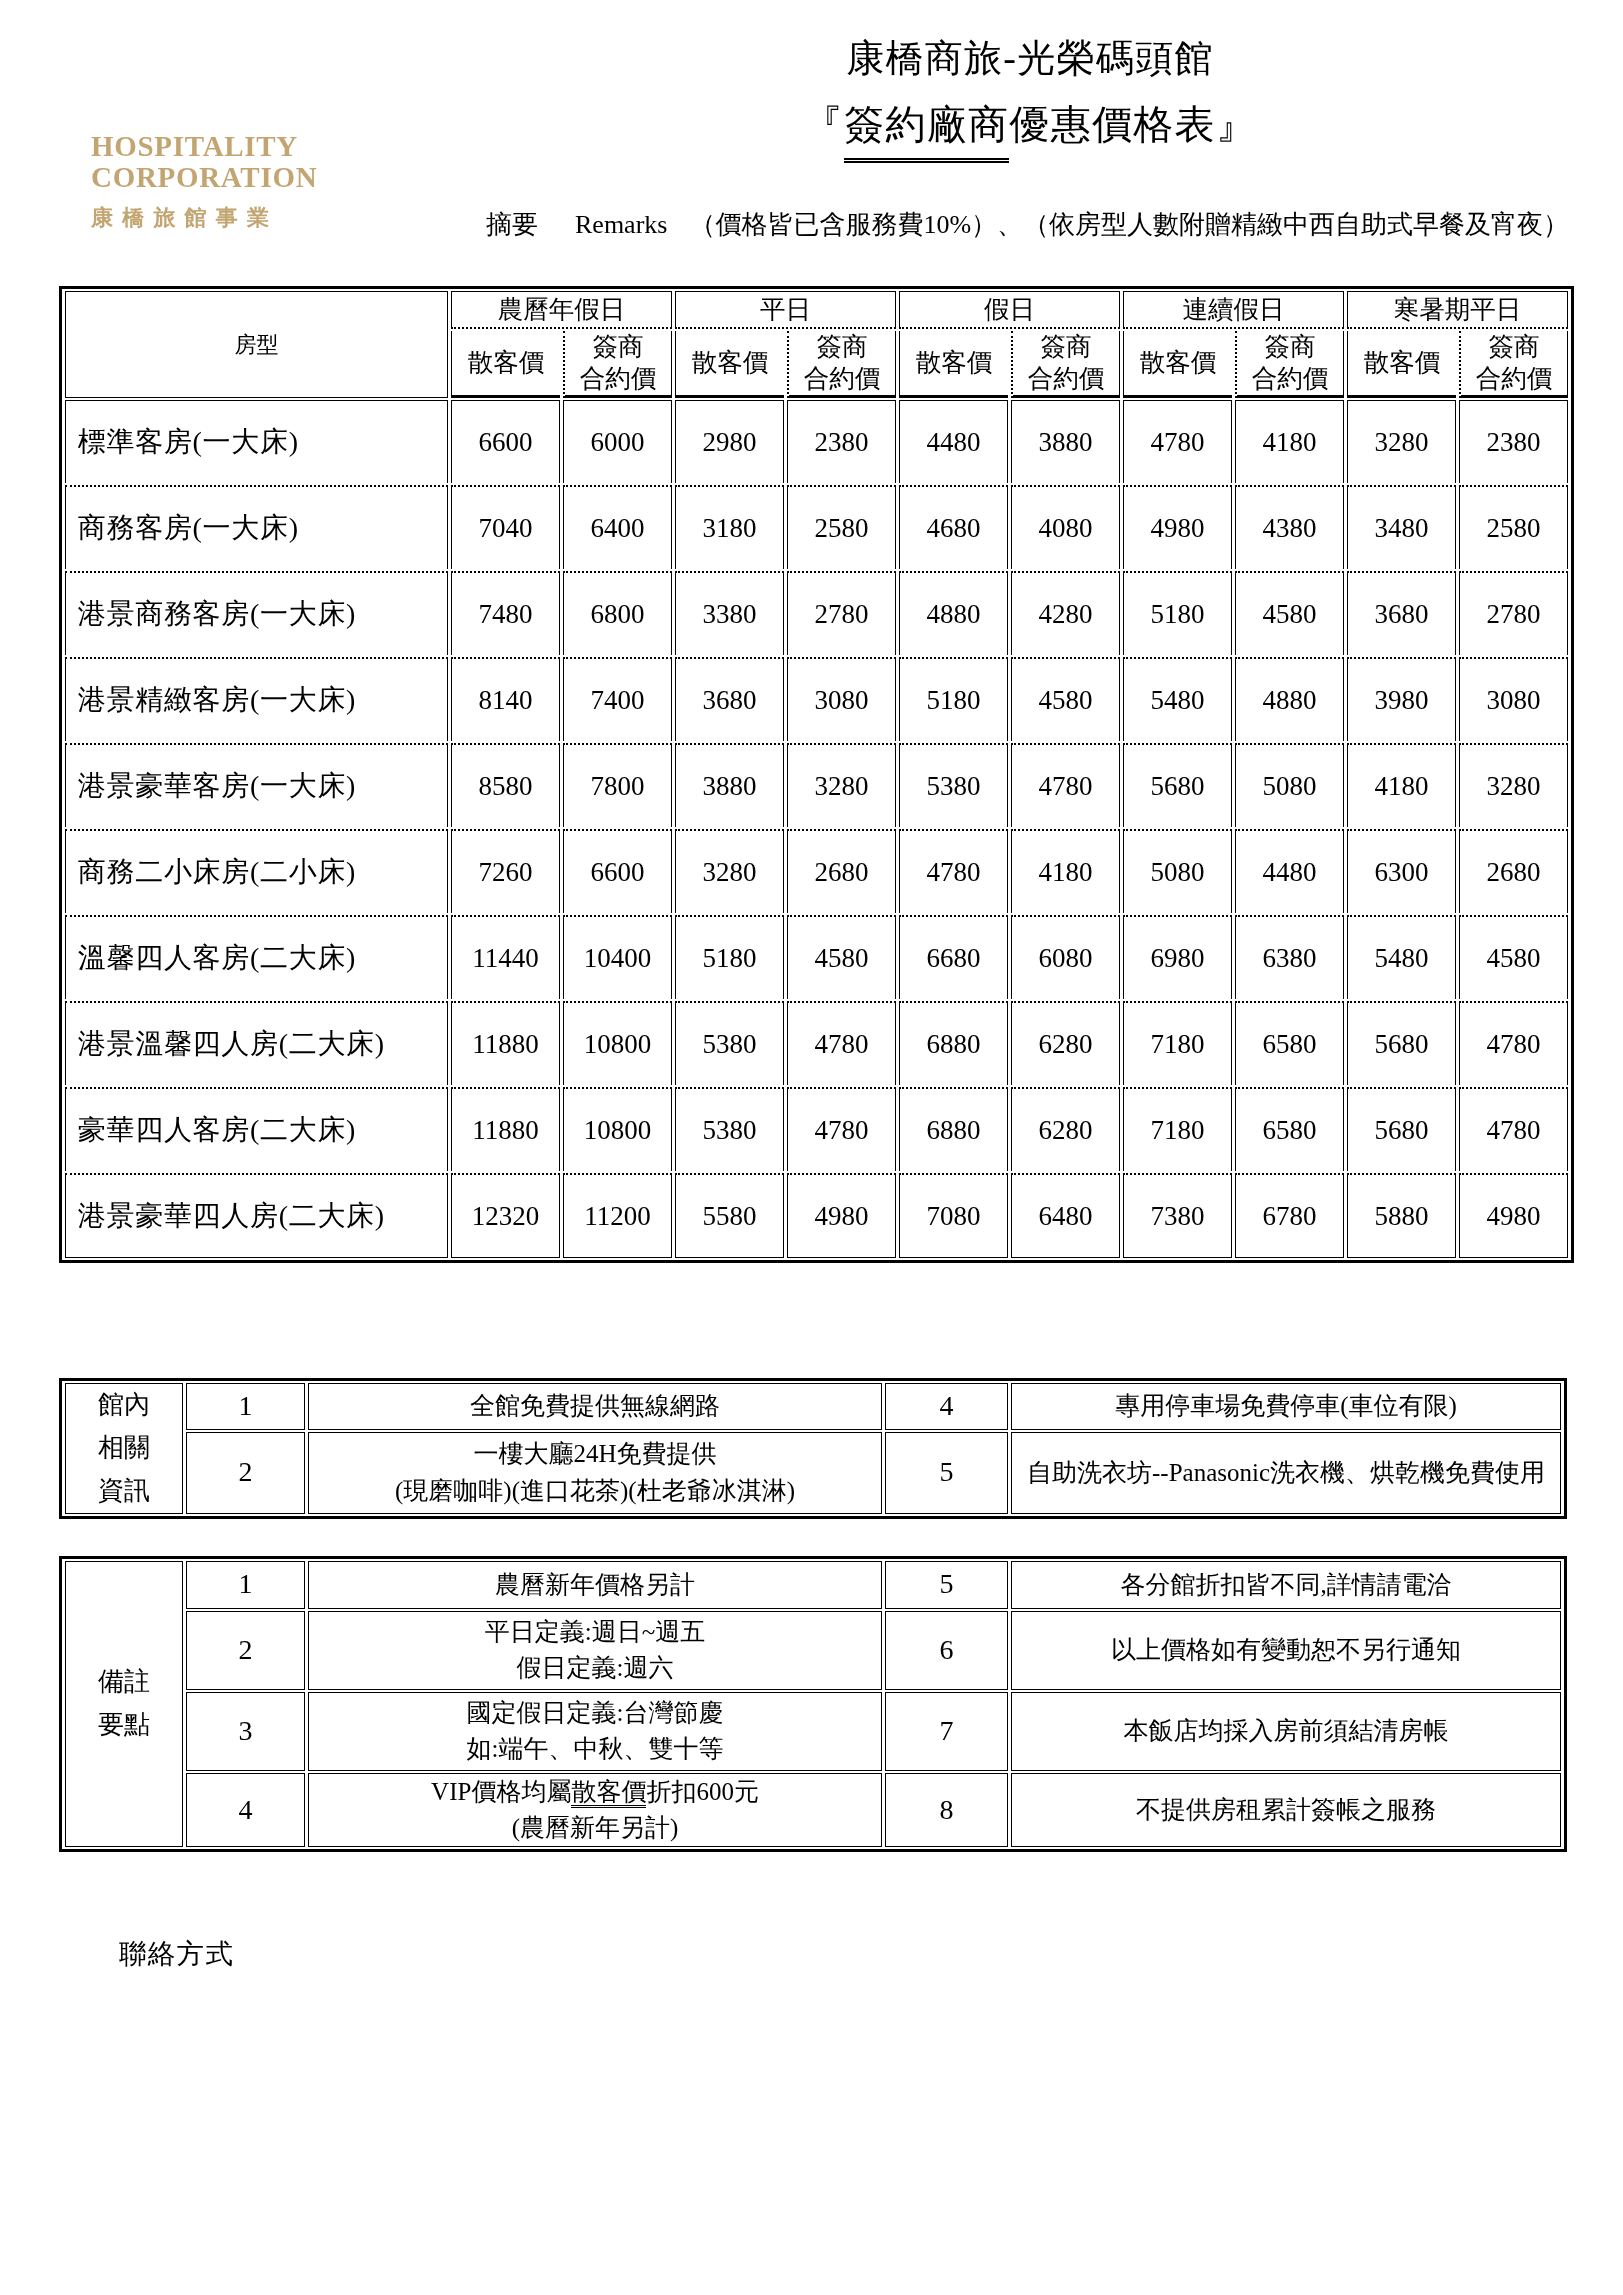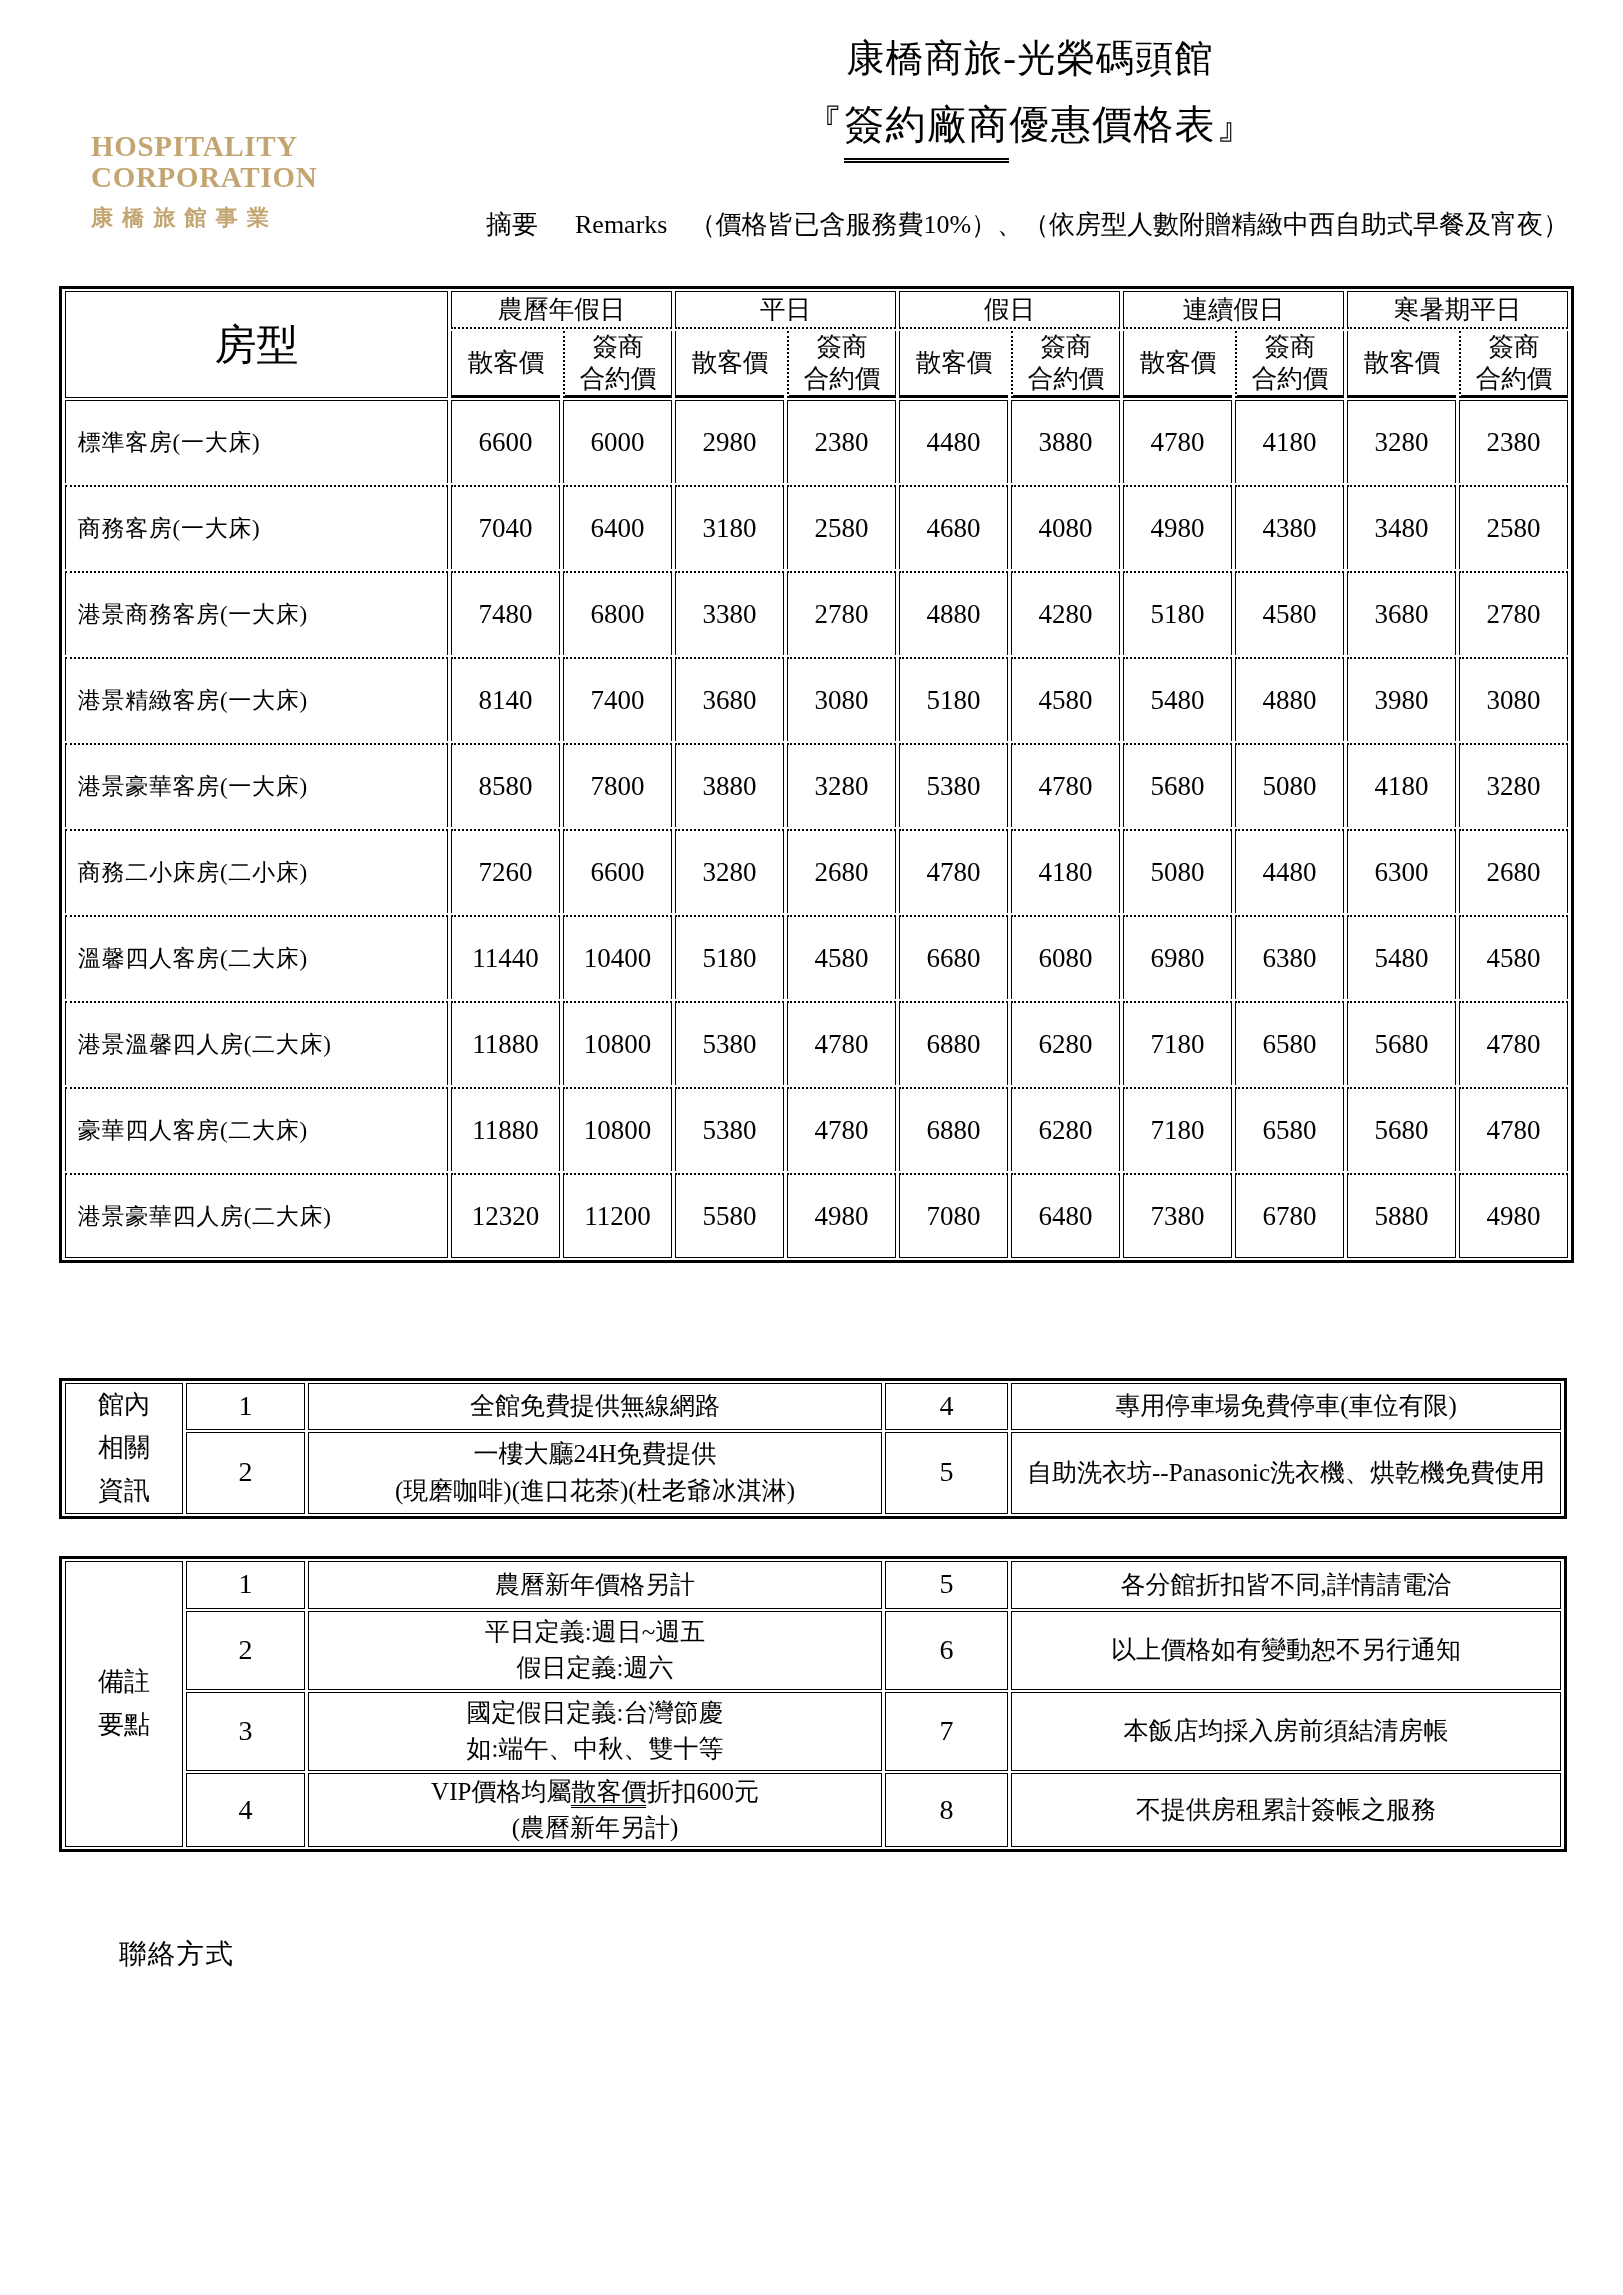--- a/index.html
+++ b/index.html
@@ -25,31 +25,31 @@
   .remarks .r-en { margin:0 22px 0 37px; }
 
   
   table.price {
     border-collapse:separate; border-spacing:3.3px 2px; table-layout:fixed;
     border:3.9px solid #000; margin-left:59px;
   }
   col.c-room  { width:383px; }
   col.c-price { width:109px; }
   .price th, .price td { font-weight:normal; padding:0; vertical-align:middle; text-align:center; }
-  .price .corner     { border:1.3px solid #000; font-size:42px; }
+  .price .corner     { border:1.3px solid #000; font-size:22px; }
   .price .group-cell { border:1.3px solid #000; border-bottom:2px dotted #000; font-size:25.5px; height:33px; }
   .price .sub-cell   { border:1.3px solid #000; border-top:none; border-bottom:3.9px solid #000;
                        font-size:25.5px; height:64px; line-height:1.25; }
   .price .sub-left   { border-right:none; }
   .price .sub-right  { border-left:2px dotted #000; }
   .price td          { border-left:1.3px solid #000; border-right:1.3px solid #000;
                        border-top:2px dotted #000; border-bottom:none; height:82px; }
   .price tr.first td { border-top:1.3px solid #000; }
   .price tr.last  td { border-bottom:1.3px solid #000; }
-  .price td.room-cell { text-align:left; padding-left:11.8px; font-size:23px; letter-spacing:0.7px; }
+  .price td.room-cell { text-align:left; padding-left:11.8px; font-size:28px; letter-spacing:0.7px; }
   .price td.price-cell { font-size:27px; }
 
   
   table.box {
     border-collapse:separate; border-spacing:3.3px 2.6px; table-layout:fixed;
     border:3.3px solid #000; margin-left:59px;
   }
   .box td { border:1.3px solid #000; padding:0 3.9px; vertical-align:middle; text-align:center;
             font-size:25px; line-height:1.45; }
   col.c-label { width:118px; } col.c-no { width:119px; }

